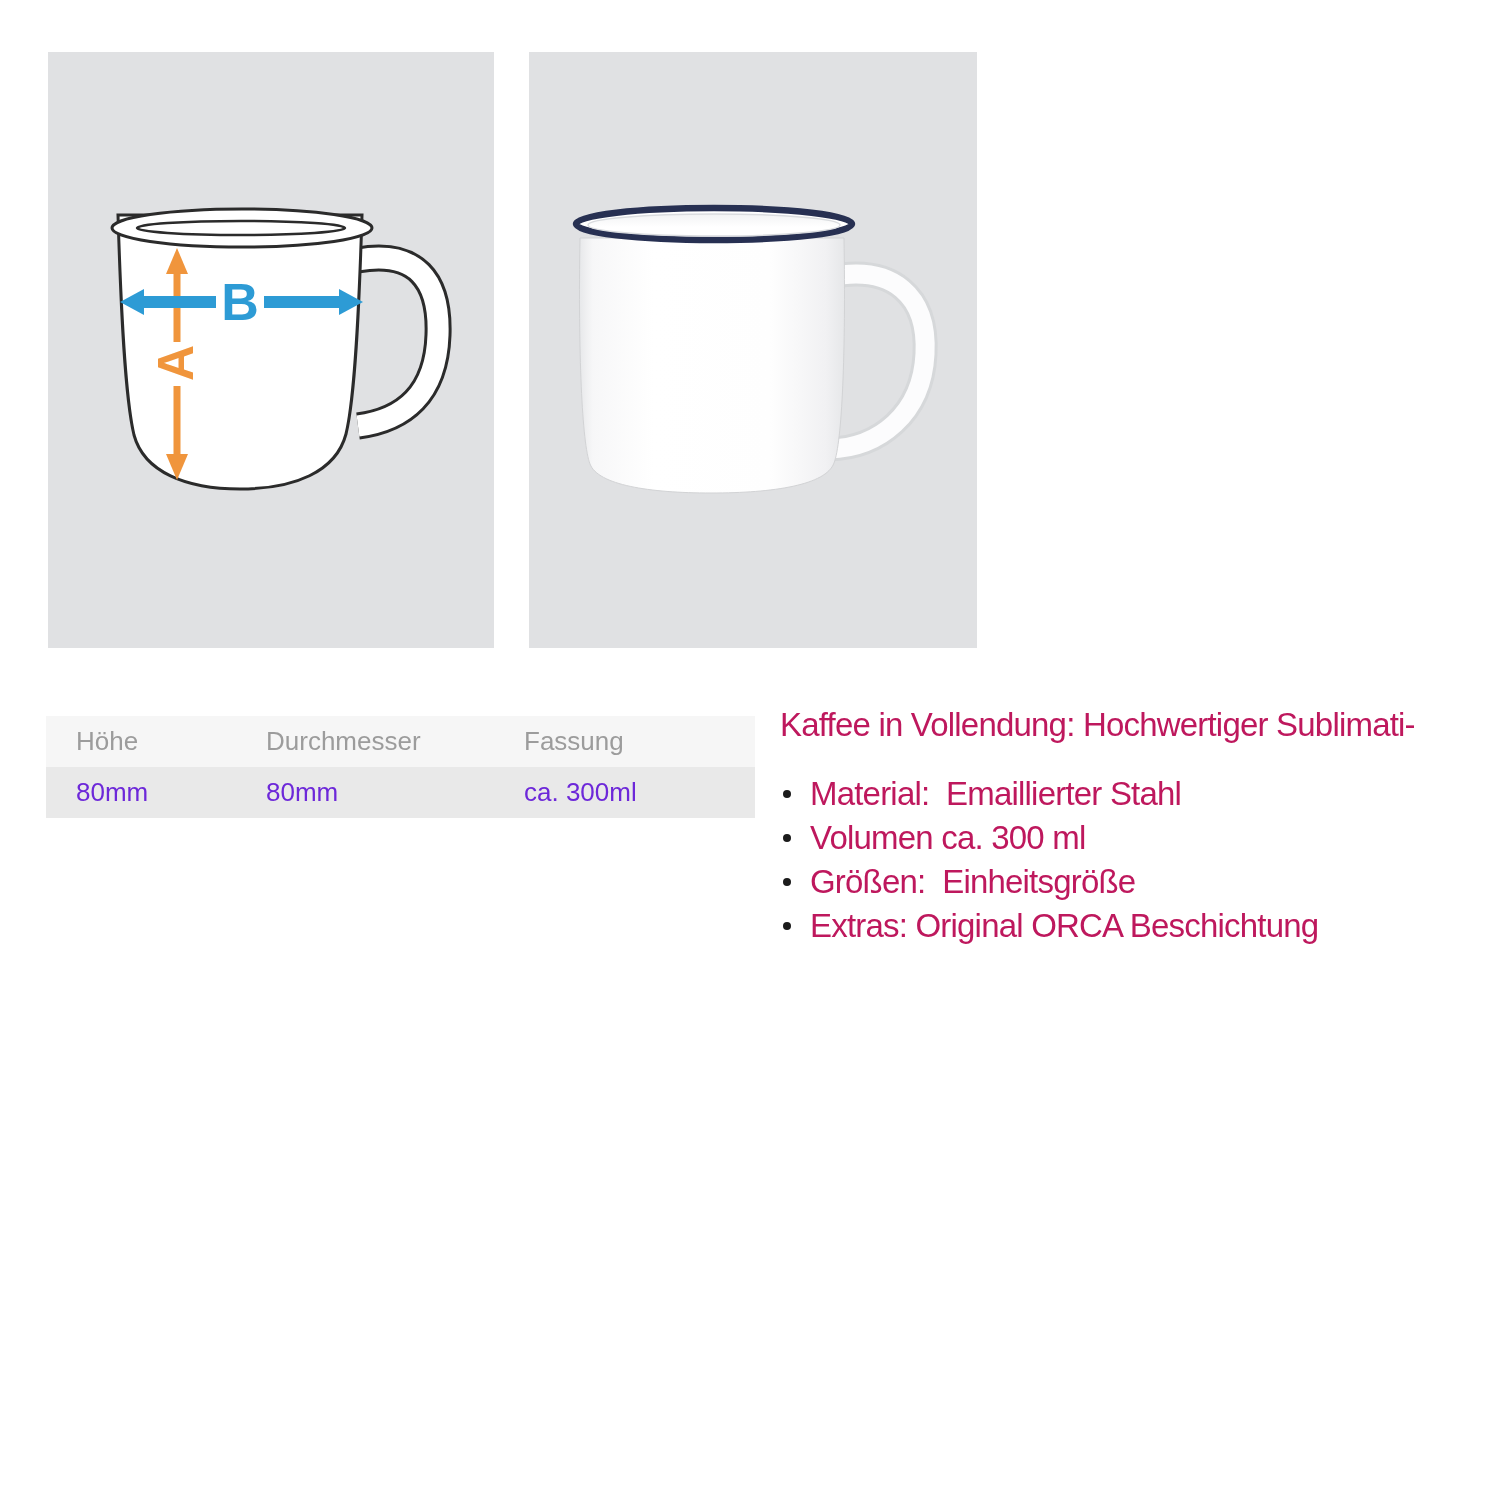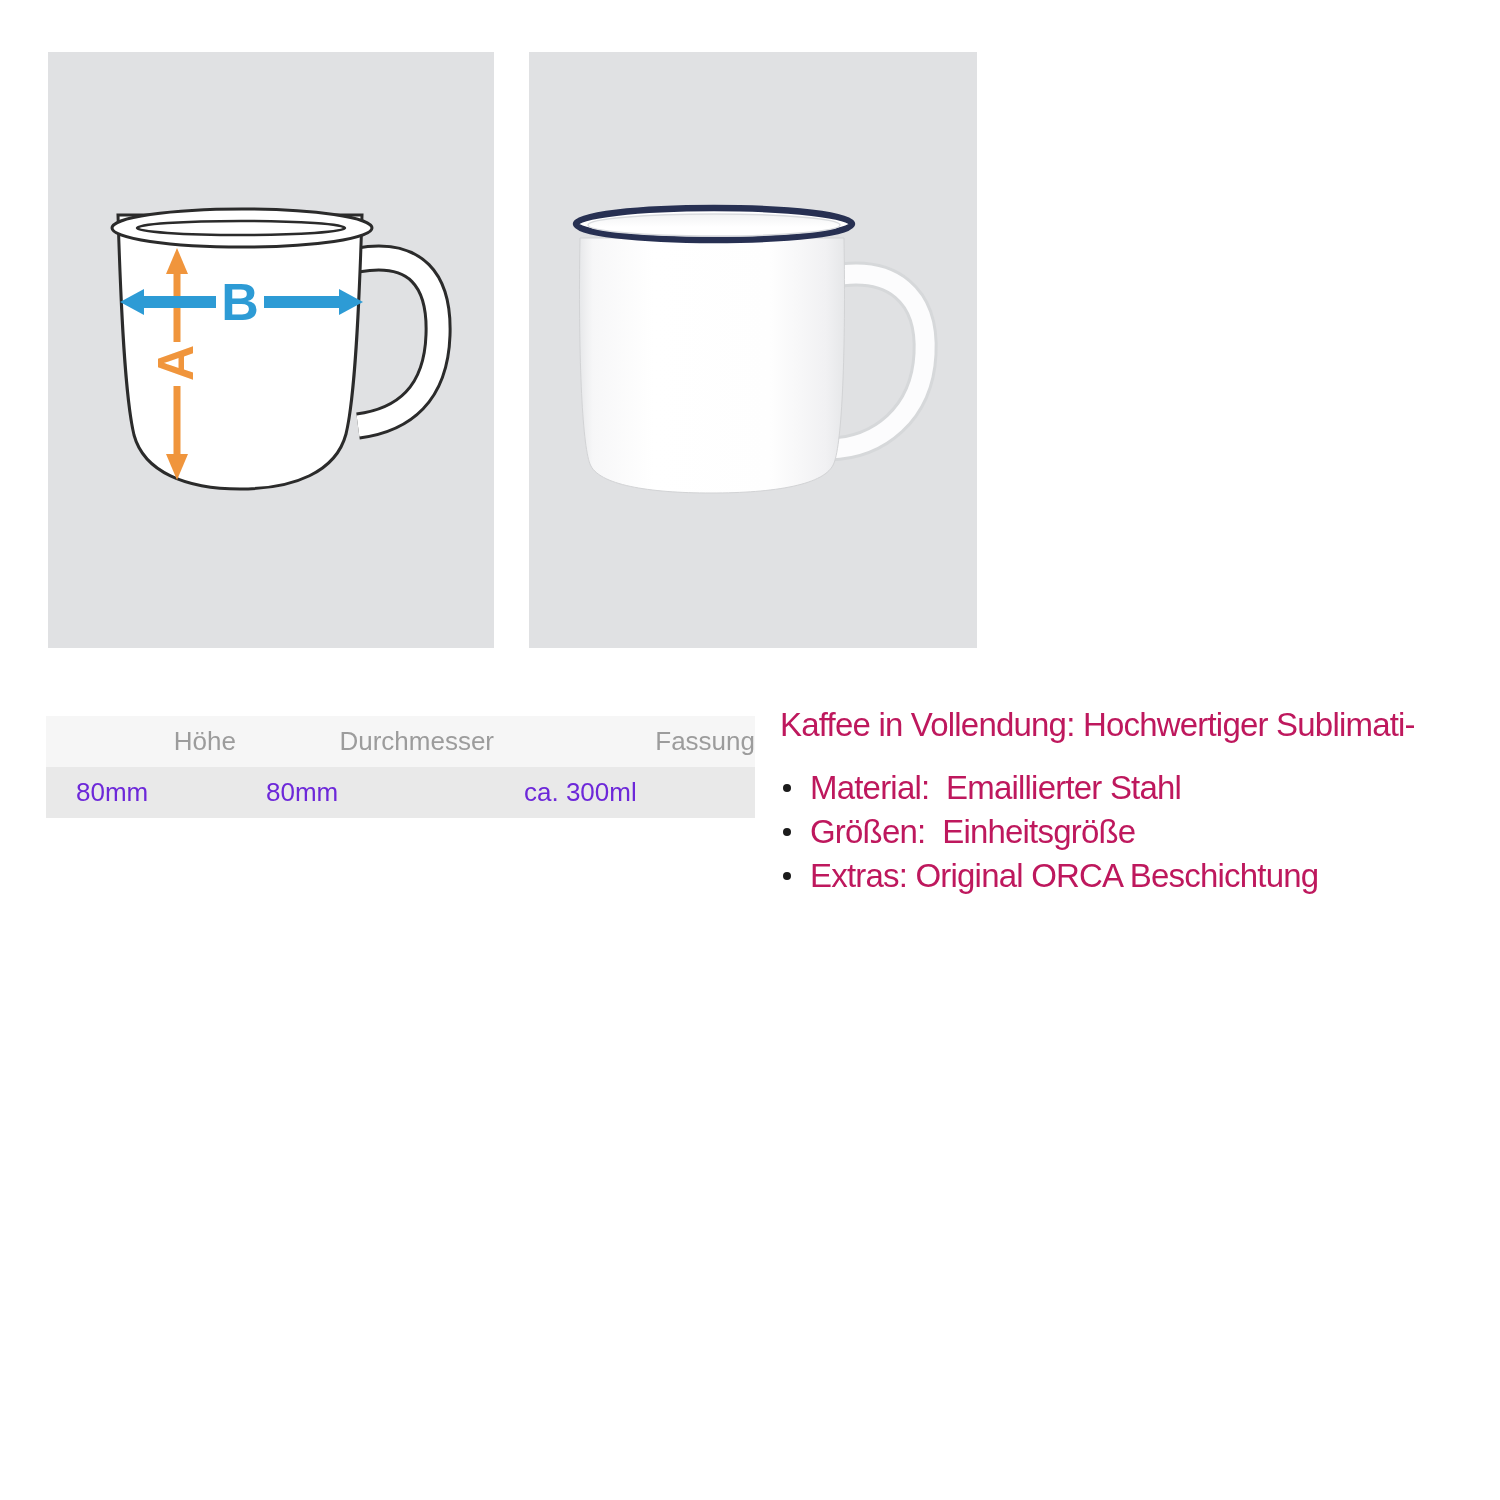--- a/index.html
+++ b/index.html
@@ -8,28 +8,28 @@
 
   
   .panel{position:absolute;top:52px;height:596px;background:#e0e1e3;}
   #panel-diagram{left:48px;width:446px;}
   #panel-photo{left:529px;width:448px;}
   .panel svg{display:block;}
 
   
   #size-table{position:absolute;left:46px;top:716px;width:709px;font-size:26px;}
   .trow{display:grid;grid-template-columns:190px 258px 1fr;align-items:center;height:51px;}
-  .trow.head{background:#f6f6f6;color:#9c9c9c;text-align:right;}
+  .trow.head{background:#f6f6f6;color:#9c9c9c;}
   .trow.vals{background:#e9e9e9;color:#6d28d9;}
   .tcell{padding-left:30px;white-space:nowrap;}
 
   
   #description{position:absolute;left:780px;top:704px;width:700px;color:#be185d;}
   .desc-line{font-size:33px;line-height:42px;letter-spacing:-0.8px;white-space:pre;}
-  #bullet-list{margin-top:20px;}
+  #bullet-list{margin-top:26px;}
   .bullet-item{display:flex;font-size:33px;line-height:44px;letter-spacing:-0.8px;}
   .dot{flex:0 0 auto;width:8px;height:8px;border-radius:50%;background:#1b1b1b;
        margin:18px 19px 0 3px;}
   .bullet-text{white-space:pre;}
 </style>
 </head>
 <body>
 
 <div id="page">
 
@@ -105,20 +105,24 @@
   <div id="description">
     <div class="desc-line">Kaffee in Vollendung: Hochwertiger Sublimati-</div>
 
     <div id="bullet-list">
       <div class="bullet-item">
         <span class="dot"></span>
         <span class="bullet-text">Material:  Emaillierter Stahl</span>
       </div>
       <div class="bullet-item">
         <span class="dot"></span>
+        <span class="bullet-text">Volumen ca. 300 ml</span>
+      </div>
+      <div class="bullet-item">
+        <span class="dot"></span>
         <span class="bullet-text">Größen:  Einheitsgröße</span>
       </div>
       <div class="bullet-item">
         <span class="dot"></span>
         <span class="bullet-text">Extras: Original ORCA Beschichtung</span>
       </div>
     </div>
   </div>
 
 </div>

